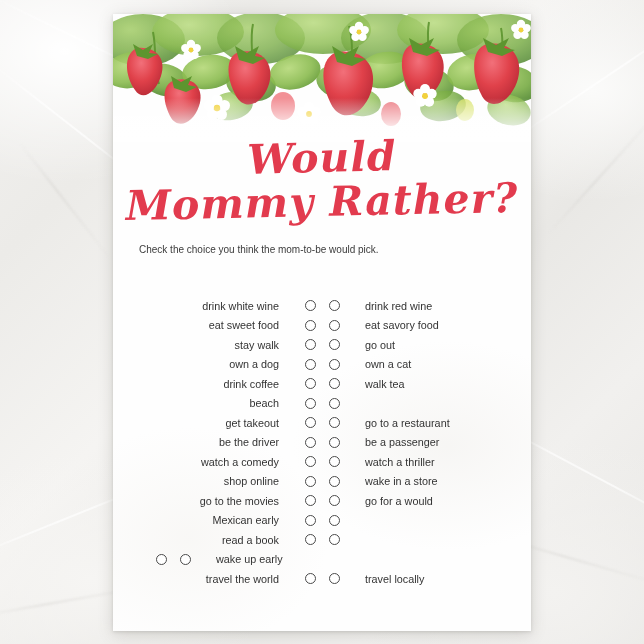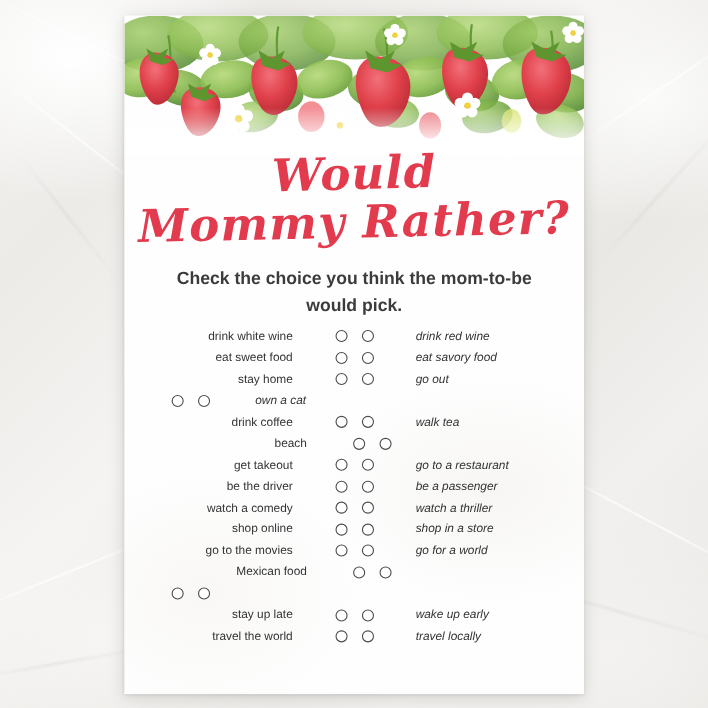--- a/index.html
+++ b/index.html
@@ -95,55 +95,53 @@
     margin-top: 2px;
     transform: rotate(-1.2deg);
   }
 
   
   #instructions {
     position: absolute;
     left: 26px;
     top: 228px;
     width: 366px;
-    text-align: center;
+    text-align: left;
     color: #3b3b3b;
-    font-size: 16px;
-    font-weight: bold;
+    font-size: 10px;
+    font-weight: normal;
     line-height: 1.55;
   }
 
   
   #rows {
     position: absolute;
     left: 26px;
     top: 282px;
     width: 366px;
   }
   .row {
     display: flex;
     align-items: center;
     height: 19.5px;
-    gap: 16px;
   }
   .opt {
     color: #333333;
     font-size: 10.8px;
     white-space: nowrap;
   }
   .opt-left {
     width: 140px;
     text-align: right;
     padding-right: 9px;
   }
   .opt-right {
     width: 140px;
     text-align: left;
     padding-left: 9px;
-    font-style: italic;
   }
   .bubbles {
     width: 68px;
     display: flex;
     justify-content: center;
     gap: 13px;
   }
   .bubble {
     width: 11px;
     height: 11px;
@@ -333,28 +331,29 @@
         </div>
         <div class="row">
           <div class="opt opt-left">eat sweet food</div>
           <div class="bubbles">
             <div class="bubble"></div>
             <div class="bubble"></div>
           </div>
           <div class="opt opt-right">eat savory food</div>
         </div>
         <div class="row">
-          <div class="opt opt-left">stay home</div>
+          <div class="opt opt-left">stay walk</div>
           <div class="bubbles">
             <div class="bubble"></div>
             <div class="bubble"></div>
           </div>
           <div class="opt opt-right">go out</div>
         </div>
         <div class="row">
+          <div class="opt opt-left">own a dog</div>
           <div class="bubbles">
             <div class="bubble"></div>
             <div class="bubble"></div>
           </div>
           <div class="opt opt-right">own a cat</div>
         </div>
         <div class="row">
           <div class="opt opt-left">drink coffee</div>
           <div class="bubbles">
             <div class="bubble"></div>
@@ -392,45 +391,45 @@
             <div class="bubble"></div>
           </div>
           <div class="opt opt-right">watch a thriller</div>
         </div>
         <div class="row">
           <div class="opt opt-left">shop online</div>
           <div class="bubbles">
             <div class="bubble"></div>
             <div class="bubble"></div>
           </div>
-          <div class="opt opt-right">shop in a store</div>
+          <div class="opt opt-right">wake in a store</div>
         </div>
         <div class="row">
           <div class="opt opt-left">go to the movies</div>
           <div class="bubbles">
             <div class="bubble"></div>
             <div class="bubble"></div>
           </div>
-          <div class="opt opt-right">go for a world</div>
-        </div>
-        <div class="row">
-          <div class="opt opt-left">Mexican food</div>
-          <div class="bubbles">
-            <div class="bubble"></div>
-            <div class="bubble"></div>
-          </div>
-        </div>
-        <div class="row">
-          <div class="bubbles">
-            <div class="bubble"></div>
-            <div class="bubble"></div>
-          </div>
-        </div>
-        <div class="row">
-          <div class="opt opt-left">stay up late</div>
+          <div class="opt opt-right">go for a would</div>
+        </div>
+        <div class="row">
+          <div class="opt opt-left">Mexican early</div>
+          <div class="bubbles">
+            <div class="bubble"></div>
+            <div class="bubble"></div>
+          </div>
+        </div>
+        <div class="row">
+          <div class="opt opt-left">read a book</div>
+          <div class="bubbles">
+            <div class="bubble"></div>
+            <div class="bubble"></div>
+          </div>
+        </div>
+        <div class="row">
           <div class="bubbles">
             <div class="bubble"></div>
             <div class="bubble"></div>
           </div>
           <div class="opt opt-right">wake up early</div>
         </div>
         <div class="row">
           <div class="opt opt-left">travel the world</div>
           <div class="bubbles">
             <div class="bubble"></div>

